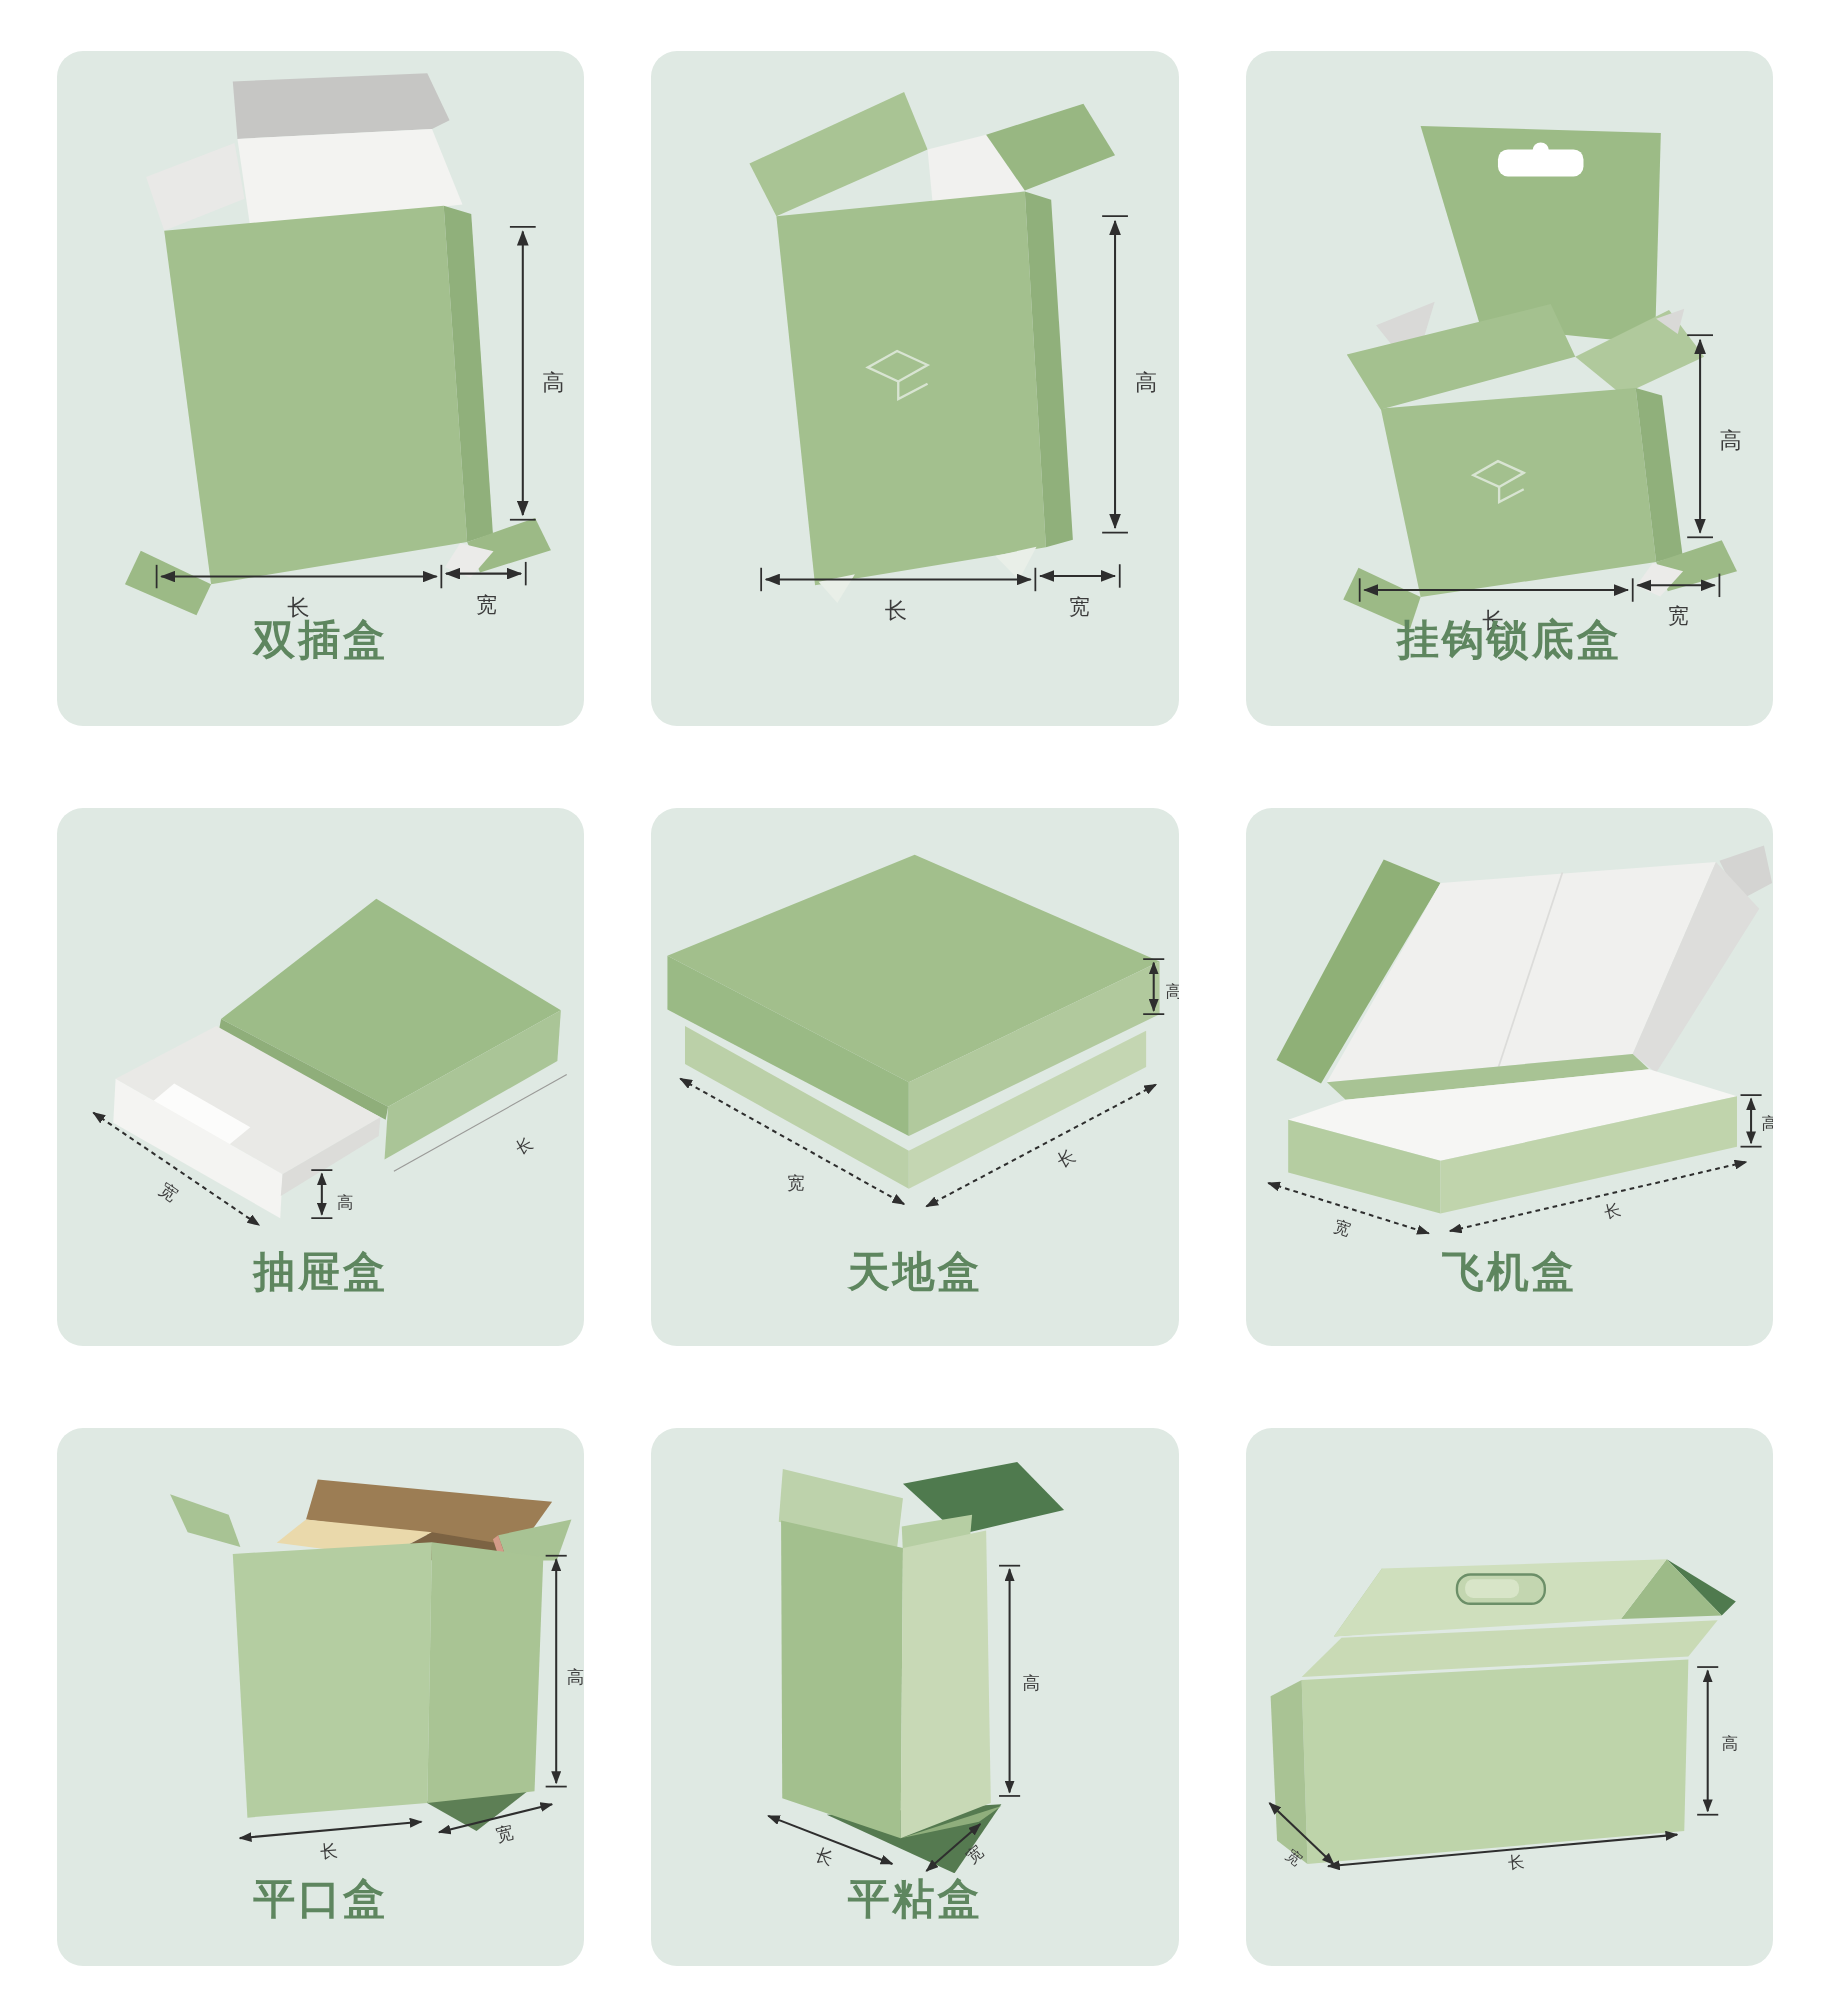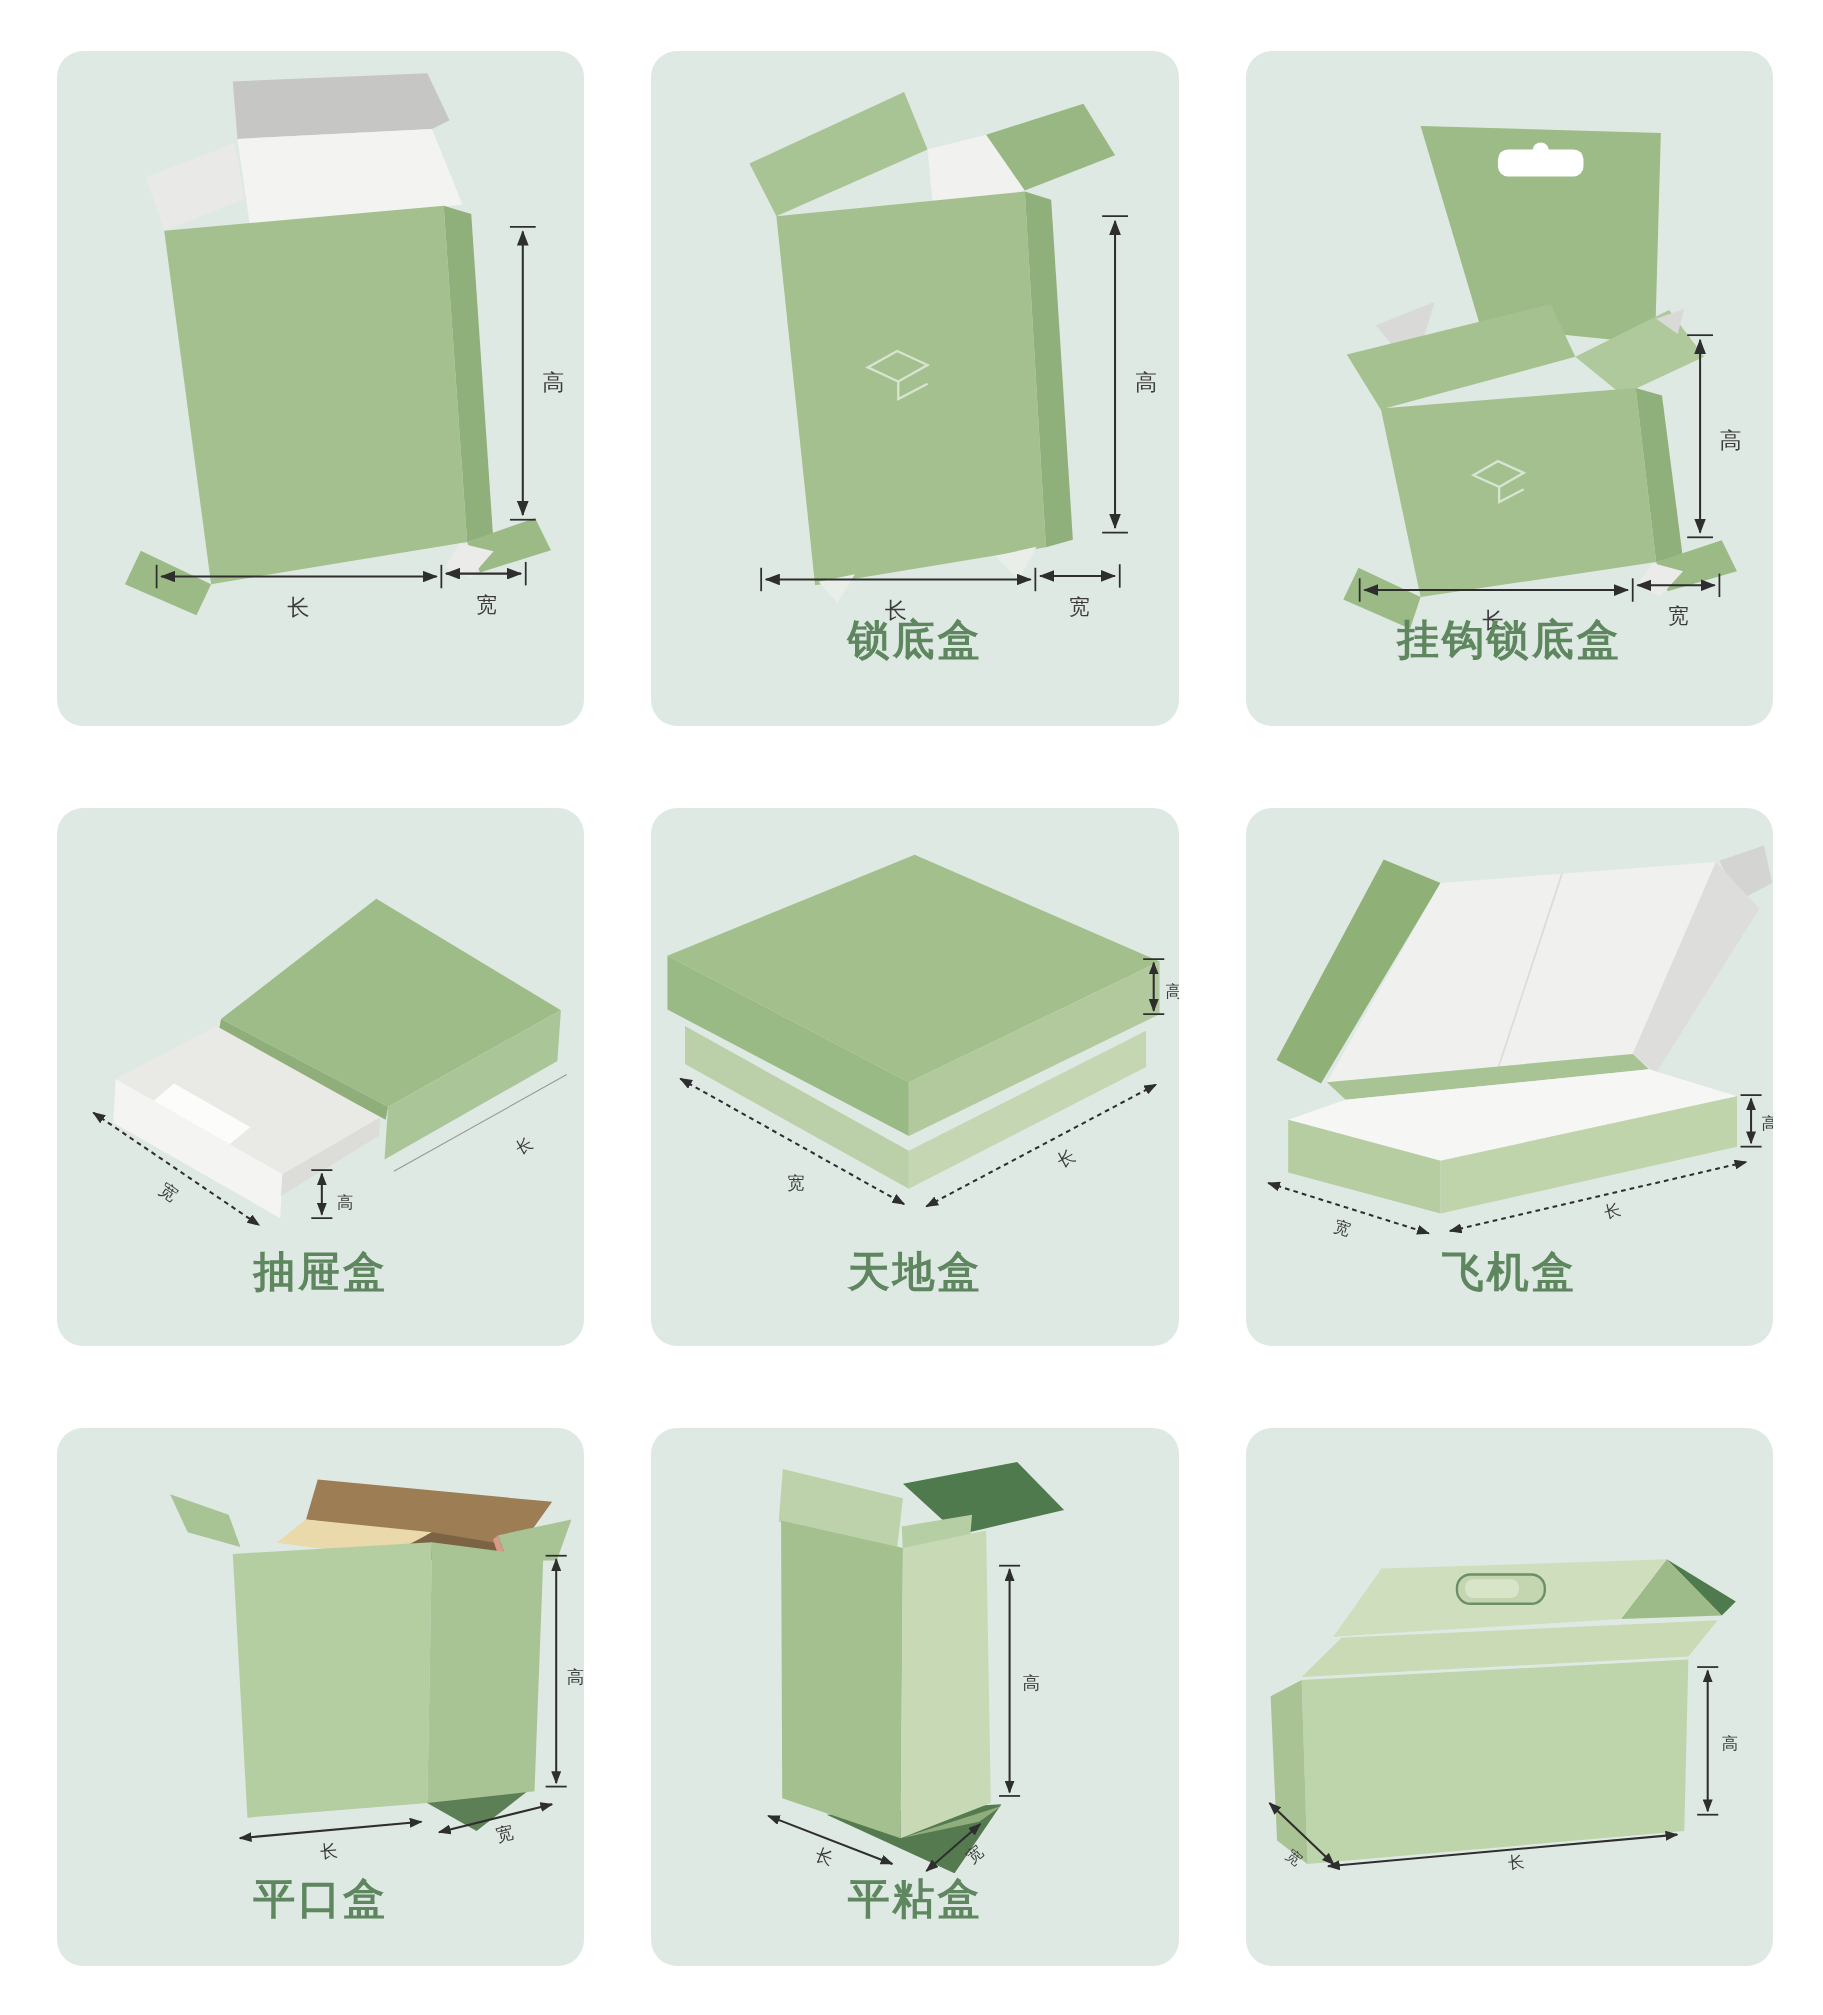--- a/index.html
+++ b/index.html
@@ -48,20 +48,21 @@
           <text x="828" y="578" font-size="38">高</text>
           <line class="tick" x1="170" y1="877" x2="170" y2="917"></line>
           <line class="tick" x1="656" y1="877" x2="656" y2="917"></line>
           <line class="tick" x1="800" y1="872" x2="800" y2="912"></line>
           <line x1="178" y1="897" x2="648" y2="897" marker-start="url(#a1)" marker-end="url(#a1)"></line>
           <line x1="664" y1="892" x2="792" y2="892" marker-start="url(#a1)" marker-end="url(#a1)"></line>
           <text x="412" y="962" font-size="38" text-anchor="middle">长</text>
           <text x="733" y="957" font-size="36" text-anchor="middle">宽</text>
         </g>
       </svg>
+      <div class="box-label">双插盒</div>
     </div>
 
     <div class="card r1">
       <svg viewBox="0 0 900 1000">
         <defs>
             <marker id="a2" markerWidth="26" markerHeight="20" refX="24" refY="10" orient="auto-start-reverse" markerUnits="userSpaceOnUse">
               <path d="M0,0 L26,10 L0,20 z" fill="#2e2e2e"></path>
             </marker>
           </defs>
         <polygon points="168,192 432,70 472,168 214,282" fill="#a9c494"></polygon>
@@ -82,21 +83,20 @@
           <text x="826" y="578" font-size="38">高</text>
           <line class="tick" x1="188" y1="882" x2="188" y2="922"></line>
           <line class="tick" x1="656" y1="882" x2="656" y2="922"></line>
           <line class="tick" x1="800" y1="876" x2="800" y2="916"></line>
           <line x1="196" y1="902" x2="648" y2="902" marker-start="url(#a2)" marker-end="url(#a2)"></line>
           <line x1="664" y1="896" x2="792" y2="896" marker-start="url(#a2)" marker-end="url(#a2)"></line>
           <text x="418" y="967" font-size="38" text-anchor="middle">长</text>
           <text x="731" y="961" font-size="36" text-anchor="middle">宽</text>
         </g>
       </svg>
-      <div class="box-label">锁底盒</div>
     </div>
 
     <div class="card r1">
       <svg viewBox="0 0 900 1000">
         <defs>
             <marker id="a3" markerWidth="26" markerHeight="20" refX="24" refY="10" orient="auto-start-reverse" markerUnits="userSpaceOnUse">
               <path d="M0,0 L26,10 L0,20 z" fill="#2e2e2e"></path>
             </marker>
           </defs>
         <polygon points="298,128 708,140 698,500 400,470" fill="#9cbb86"></polygon>

